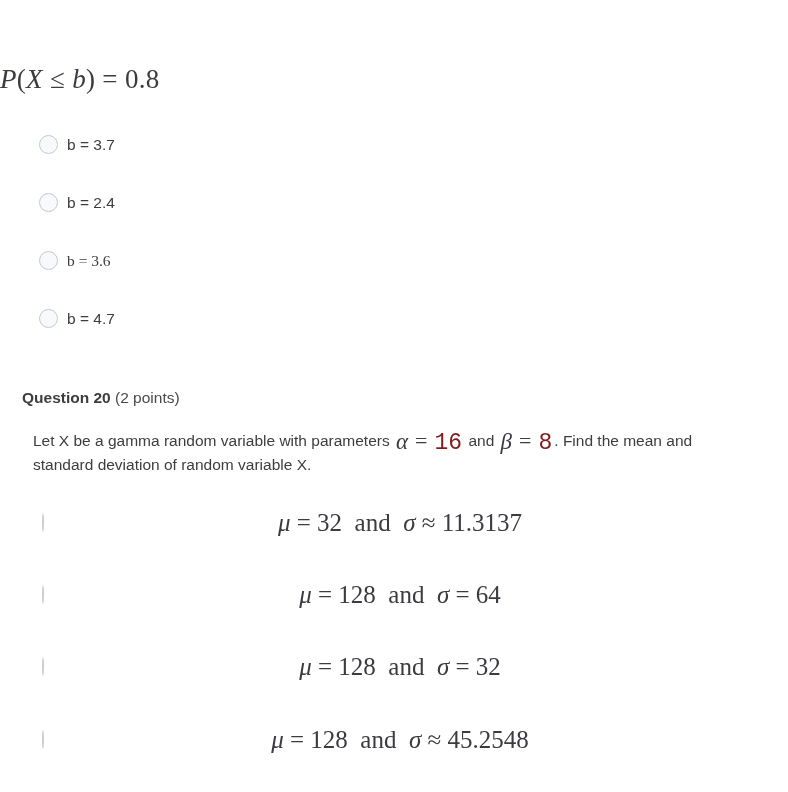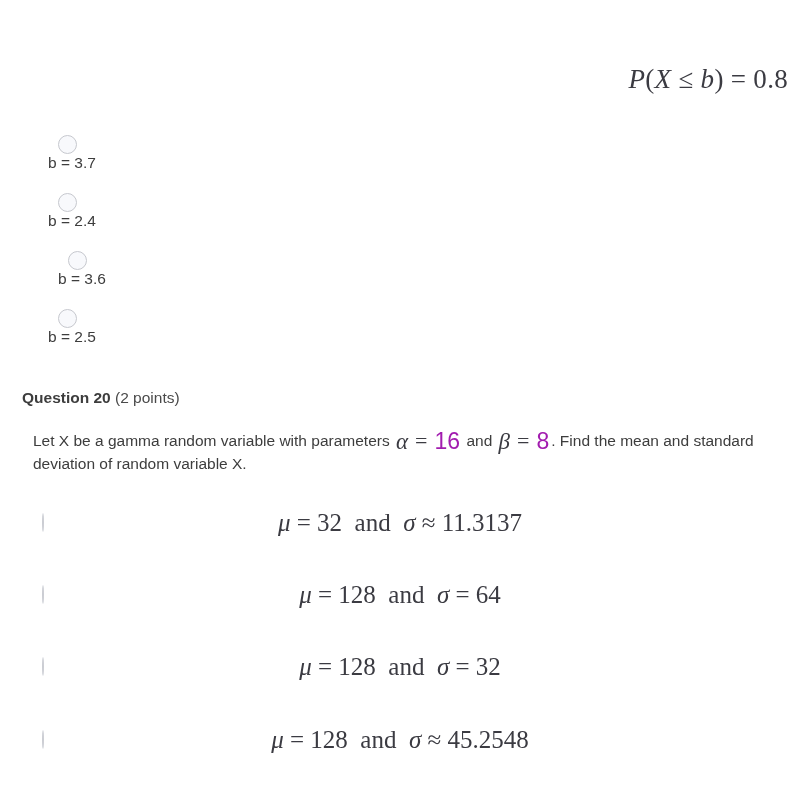--- a/index.html
+++ b/index.html
@@ -31,34 +31,33 @@
     line-height: 22px;
     color: #3d3d3d;
   }
   .q-body b { font-weight: bold; color: #3d3d3d; }
 
   
   .display-eq {
     position: absolute;
     left: 0;
     width: 788px;
-    text-align: right;
+    text-align: left;
     font-family: "Liberation Serif", "DejaVu Serif", serif;
     font-size: 27px;
     color: #3b3b42;
     letter-spacing: 0.3px;
   }
   .display-eq i { font-style: italic; }
 
   
   .opt-row {
     position: absolute;
     display: flex;
     align-items: center;
-    flex-direction: column;
   }
   .radio {
     width: 19px;
     height: 19px;
     border-radius: 50%;
     border: 1px solid #c6c8ce;
     background: #f8f9fc;
     box-sizing: border-box;
     flex: 0 0 auto;
   }
@@ -114,24 +113,24 @@
 
   .inline-math-lg {
     font-family: "Liberation Serif", "DejaVu Serif", serif;
     font-size: 23px;
     font-style: italic;
     color: #3b3b42;
     vertical-align: -3px;
     padding: 0 2px;
   }
   .inline-math-num {
-    font-family: Liberation Sans, sans-serif;
+    font-family: Liberation Mono, monospace;
     font-size: 23px;
     font-style: normal;
-    color: #a21caf;
+    color: #7f1d1d;
     vertical-align: -3px;
     padding: 0 2px;
   }
   .inline-eq {
     font-family: "Liberation Serif", "DejaVu Serif", serif;
     font-size: 22px;
     color: #3b3b42;
     vertical-align: -2px;
     padding: 0 5px;
   }
@@ -153,28 +152,28 @@
   <div class="opt-row" style="left:39px; top:135px;">
     <span class="radio"></span>
     <span class="opt-label">b = 3.7</span>
   </div>
 
   <div class="opt-row" style="left:39px; top:193px;">
     <span class="radio"></span>
     <span class="opt-label">b = 2.4</span>
   </div>
 
-  <div class="opt-row" style="left:49px; top:251px;">
+  <div class="opt-row" style="left:39px; top:251px;font-family:Liberation Serif, serif;">
     <span class="radio"></span>
     <span class="opt-label">b = 3.6</span>
   </div>
 
   <div class="opt-row" style="left:39px; top:309px;">
     <span class="radio"></span>
-    <span class="opt-label">b = 2.5</span>
+    <span class="opt-label">b = 4.7</span>
   </div>
 
   <div class="q-heading" style="left:22px; top:389px;text-align:center;">
     <span class="qnum">Question 20</span>
     <span class="qpts">(2 points)</span>
   </div>
 
   <div class="q-body" style="left:33px; top:430px; width:722px;">
     <span>Let X be a gamma random variable with parameters </span><span class="inline-math-lg">α</span><span class="inline-eq">=</span><span class="inline-math-num">16</span><span> and </span><span class="inline-math-lg">β</span><span class="inline-eq">=</span><span class="inline-math-num">8</span><span>. Find the mean and standard deviation of random variable X.</span>
   </div>

